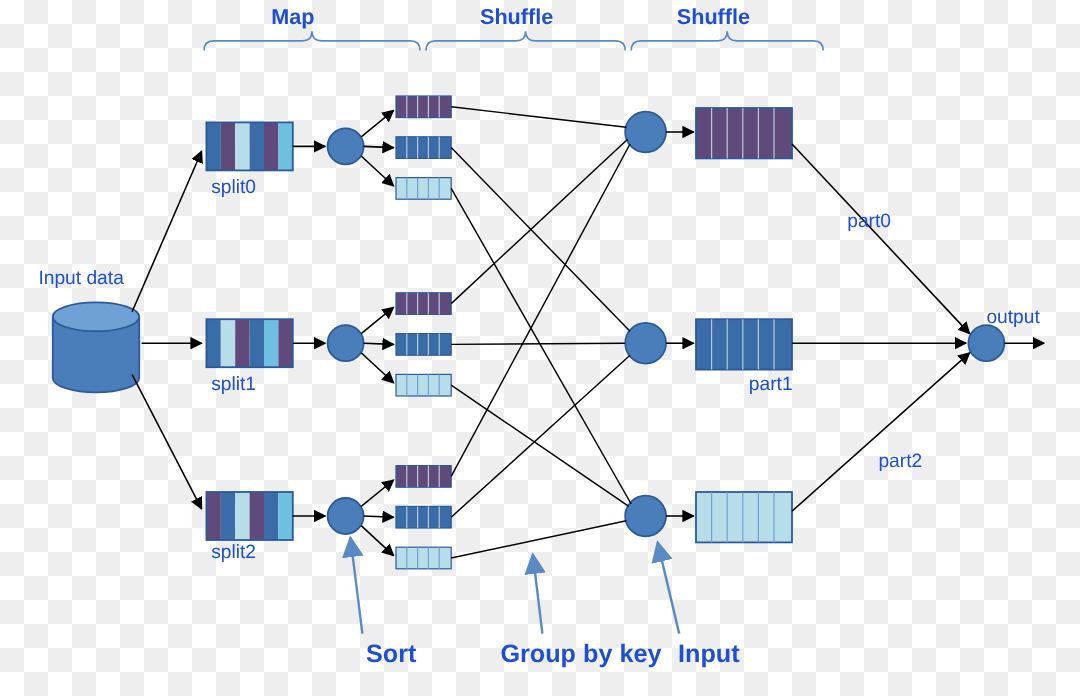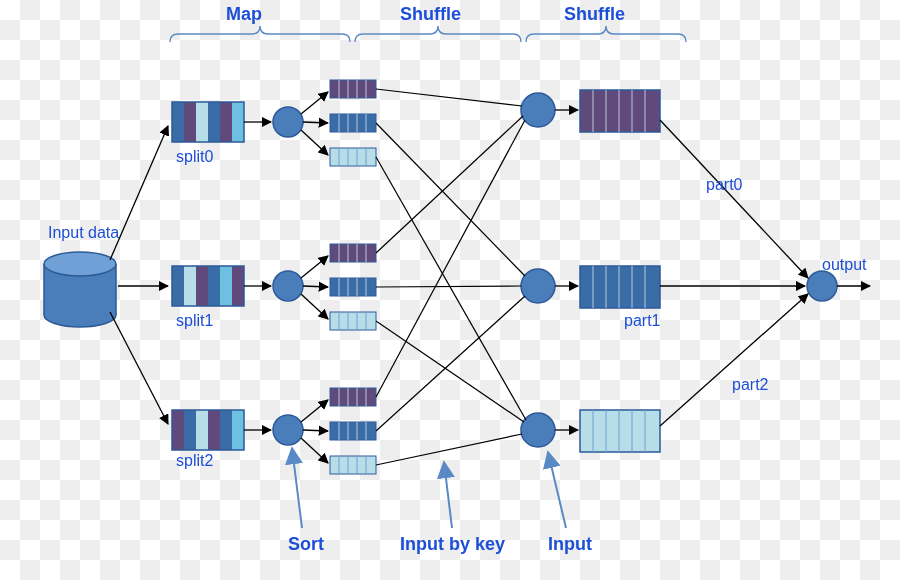--- a/index.html
+++ b/index.html
@@ -11,21 +11,21 @@
       linear-gradient(45deg,#eee 25%,transparent 25%,transparent 75%,#eee 75%);
     background-size:40px 40px;
     background-position:0 0,20px 20px;
     font-family:Arial,Helvetica,sans-serif;
     font-size:16px;
     position:relative;
   }
   svg{position:absolute;top:0;left:0;}
   .lbl{position:absolute;white-space:nowrap;color:#1d4ed8;}
   .hdr{font-weight:bold;font-size:18px;}
-  .sub{font-weight:bold;font-size:18px;}
+  .sub{font-weight:bold;font-size:21px;margin-left:17px;}
 </style>
 </head>
 <body>
 
 <svg width="900" height="580" viewBox="0 0 900 580">
   <defs>
     <marker id="arr" viewBox="0 0 10 10" refX="9" refY="5" markerWidth="8" markerHeight="8" orient="auto-start-reverse">
       <path d="M0 0 L10 5 L0 10 z" fill="#000"></path>
     </marker>
     <marker id="arrBlue" viewBox="0 0 10 10" refX="9" refY="5" markerWidth="9" markerHeight="9" orient="auto-start-reverse">
@@ -235,24 +235,24 @@
     <line x1="302" y1="528" x2="292" y2="448"></line>
     <line x1="452" y1="528" x2="444" y2="462"></line>
     <line x1="566" y1="528" x2="548" y2="452"></line>
   </g>
 </svg>
 
 <div class="lbl hdr" style="left:226px;top:4px;">Map</div>
 <div class="lbl hdr" style="left:400px;top:4px;text-align:center;">Shuffle</div>
 <div class="lbl hdr" style="left:564px;top:4px;">Shuffle</div>
 
-<div class="lbl" style="left:48px;top:224px;">Input data</div>
+<div class="lbl" style="left:32px;top:224px;">Input data</div>
 <div class="lbl" style="left:176px;top:148px;">split0</div>
 <div class="lbl" style="left:176px;top:312px;">split1</div>
 <div class="lbl" style="left:176px;top:452px;">split2</div>
 <div class="lbl" style="left:706px;top:176px;">part0</div>
 <div class="lbl" style="left:624px;top:312px;">part1</div>
 <div class="lbl" style="left:732px;top:376px;">part2</div>
 <div class="lbl" style="left:822px;top:256px;">output</div>
 
 <div class="lbl sub" style="left:288px;top:534px;">Sort</div>
-<div class="lbl sub" style="left:400px;top:534px;">Input by key</div>
+<div class="lbl sub" style="left:400px;top:534px;">Group by key</div>
 <div class="lbl sub" style="left:548px;top:534px;">Input</div>
 
 </body></html>

